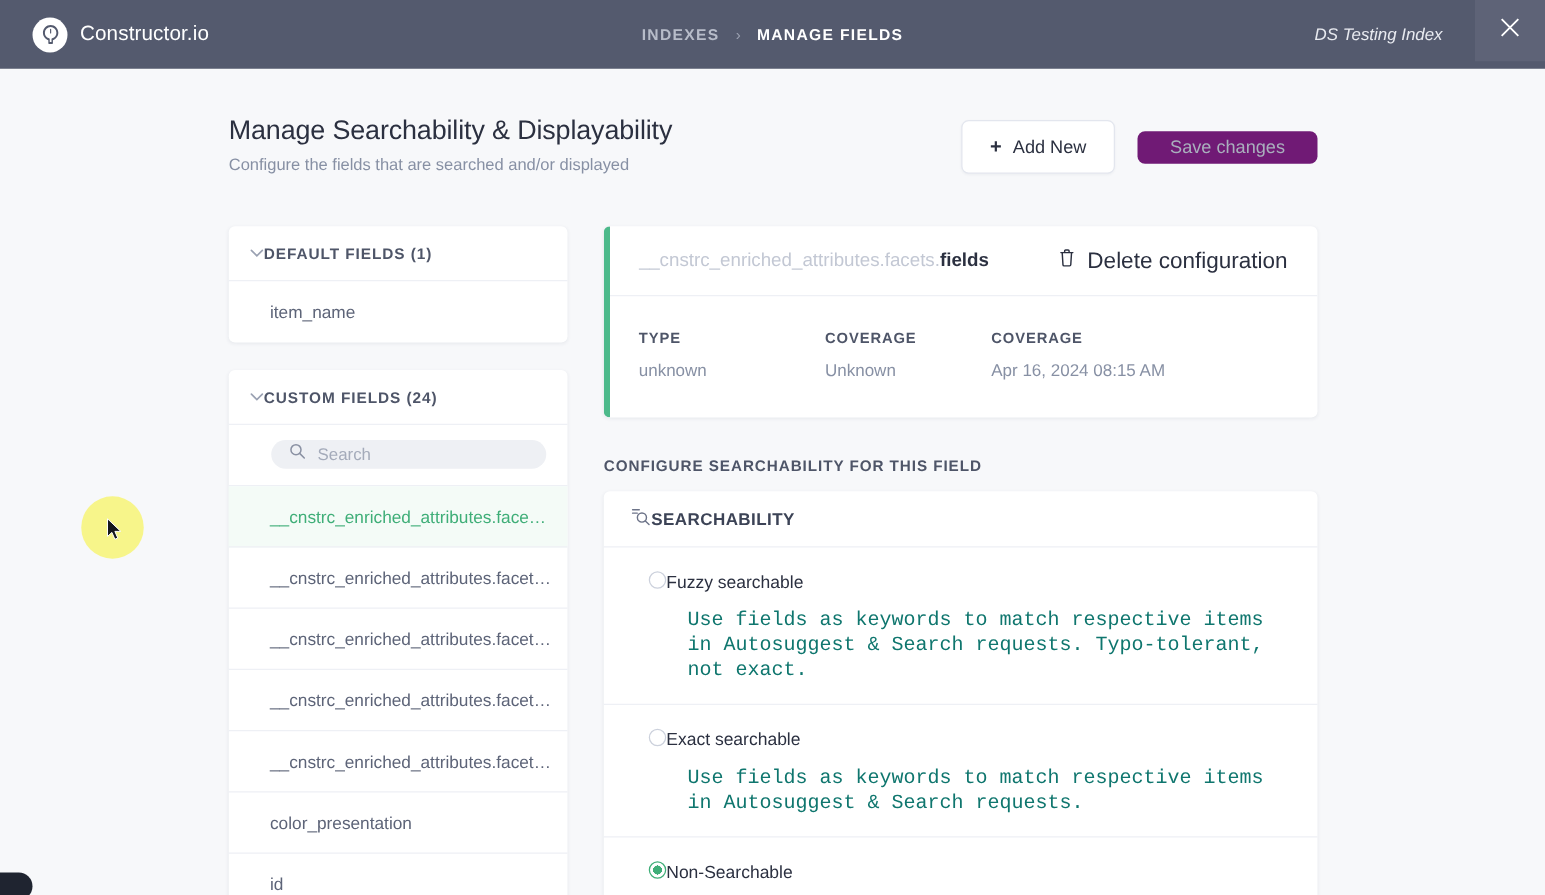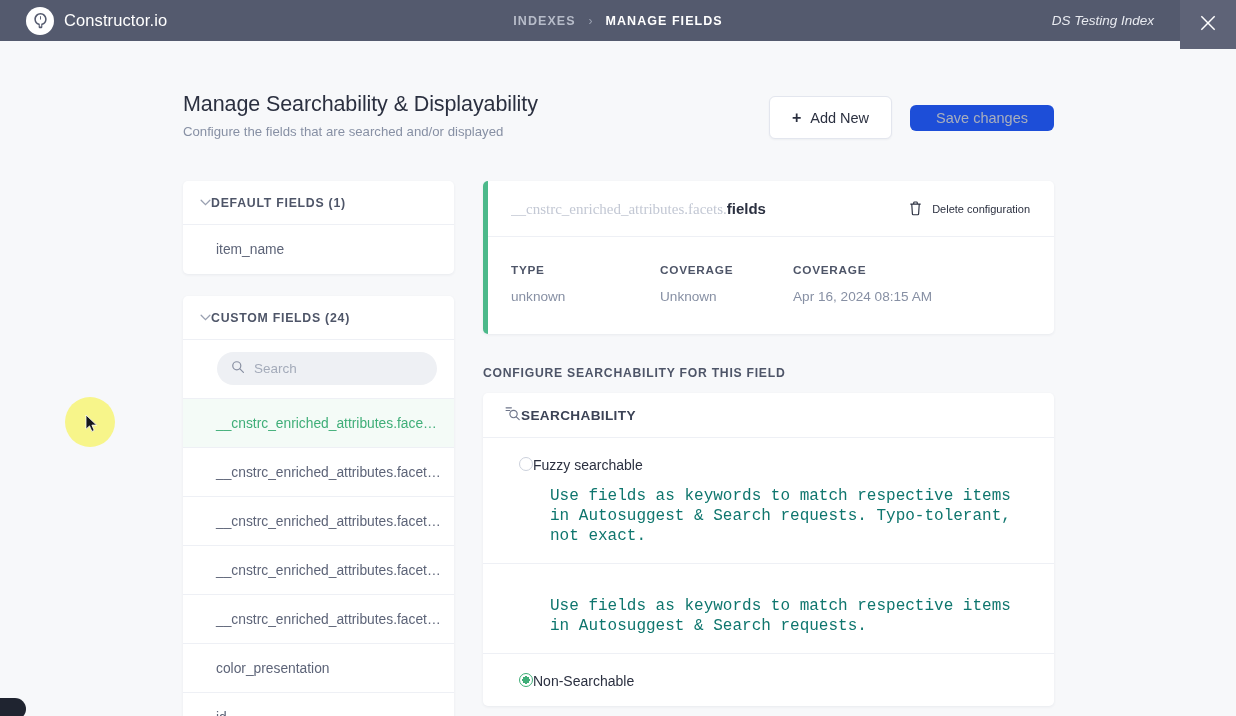--- a/index.html
+++ b/index.html
@@ -7,21 +7,21 @@
     width: 1236px; height: 716px;
     overflow: hidden;
     background: #f7f8fa;
     font-family: "Liberation Sans", sans-serif;
     -webkit-font-smoothing: antialiased;
   }
 
   
   .topbar {
     position: absolute; top: 0; left: 0;
-    width: 1236px; height: 41px;
+    width: 1236px; height: 55px;
     background: #545a6e;
     display: flex; align-items: center;
   }
   .brand {
     display: flex; align-items: center; gap: 10px;
     margin-left: 26px;
   }
   .brand-mark {
     width: 28px; height: 28px; border-radius: 50%;
     background: #ffffff;
@@ -76,21 +76,21 @@
     display: flex; align-items: center; gap: 9px;
     height: 43px; padding: 0 22px;
     background: #ffffff; border: 1px solid #e3e6ee;
     border-radius: 6px; cursor: pointer;
     font-size: 14.5px; color: #2b3040;
     box-shadow: 0 1px 2px rgba(40,50,80,.05);
   }
   .btn-add .plus { font-size: 16px; font-weight: bold; line-height: 1; }
   .btn-save {
     height: 26px; padding: 0 26px;
-    background: #1d4ed8; border: none; border-radius: 6px;
+    background: #701a75; border: none; border-radius: 6px;
     font-size: 14.5px; color: #a9afbd; cursor: default;
     font-family: "Liberation Sans", sans-serif;
   }
 
   
   .sidebar {
     position: absolute; top: 181px; left: 183px; width: 271px;
   }
   .card {
     background: #ffffff; border-radius: 5px;
@@ -116,21 +116,21 @@
     white-space: nowrap; overflow: hidden;
   }
   .field-row:last-child { border-bottom: none; }
   .field-row.selected {
     background: #f4fbf7; color: #3fae78;
   }
   .sidebar-gap { height: 22px; }
   .search-wrap { padding: 12px 17px 13px 34px; border-bottom: 1px solid #eef0f5;}
   .search-box {
     display: flex; align-items: center; gap: 9px;
-    height: 33px; border-radius: 17px;
+    height: 23px; border-radius: 17px;
     background: #eef0f4; padding: 2px 14px;
   }
   .search-box input {
     border: none; background: transparent; outline: none;
     font-size: 13.5px; color: #5d6478; width: 100%;
     font-family: "Liberation Sans", sans-serif;
   }
   .search-box input::placeholder { color: #a4abba; }
 
   
@@ -140,25 +140,25 @@
     border-left: 5px solid #4cb98a;
     box-shadow: 0 1px 3px rgba(45,55,85,.07);
     overflow: hidden;
   }
   .detail-top {
     display: flex; align-items: center; justify-content: space-between;
     height: 56px; padding: 0 24px 0 23px;
     border-bottom: 1px solid #eef0f5;
   }
   .field-path { font-size: 15px; white-space: nowrap; overflow: hidden; }
-  .path-prefix { color: #c3c8d4; font-family: Liberation Serif, serif; }
+  .path-prefix { color: #c3c8d4; }
   .path-leaf { color: #2b3040; font-weight: bold; }
   .delete-cfg {
     display: flex; align-items: center; gap: 9px;
-    font-size: 11px; color: #2b3040; cursor: pointer;
+    font-size: 18px; color: #2b3040; cursor: pointer;
   }
   .meta { display: flex; padding: 26px 23px 30px; }
   .meta-col:nth-child(1) { width: 149px; }
   .meta-col:nth-child(2) { width: 133px; }
   .meta-label {
     font-size: 11.8px; font-weight: bold; color: #4e5568;
     letter-spacing: .72px;
   }
   .meta-value { font-size: 13.6px; color: #8790a4; margin-top: 12px; }
 
@@ -370,20 +370,24 @@
 
     <div class="opt">
       <div class="opt-top">
         <span class="radio"></span>
         <span class="opt-label">Fuzzy searchable</span>
       </div>
       <div class="opt-desc">Use fields as keywords to match respective items in Autosuggest &amp; Search requests. Typo-tolerant, not exact.</div>
     </div>
 
     <div class="opt">
+      <div class="opt-top">
+        <span class="radio"></span>
+        <span class="opt-label">Exact searchable</span>
+      </div>
       <div class="opt-desc">Use fields as keywords to match respective items in Autosuggest &amp; Search requests.</div>
     </div>
 
     <div class="opt">
       <div class="opt-top">
         <span class="radio on"></span>
         <span class="opt-label">Non-Searchable</span>
       </div>
     </div>
   </div>

